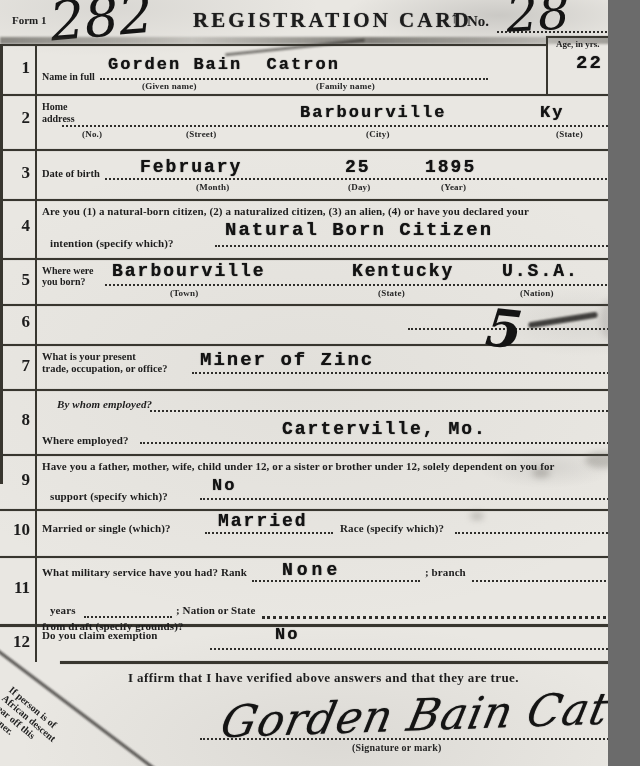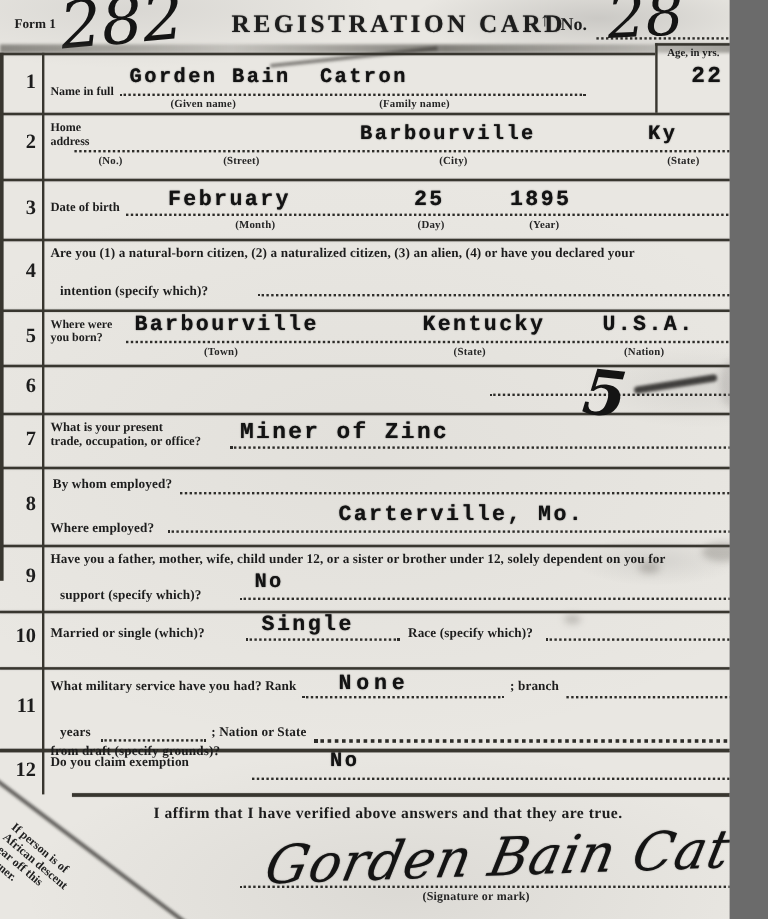--- a/index.html
+++ b/index.html
@@ -99,20 +99,21 @@
   <span class="typed" style="left:345px;top:157px;font-size:18px;">25</span>
   <span class="typed" style="left:425px;top:157px;font-size:18px;">1895</span>
   <span class="dots" style="left:105px;top:178px;width:530px;"></span>
   <span class="sub" style="left:196px;top:182px;">(Month)</span>
   <span class="sub" style="left:348px;top:182px;">(Day)</span>
   <span class="sub" style="left:441px;top:182px;">(Year)</span>
 
   <span class="num" style="top:216px;">4</span>
   <span class="q" style="left:42px;top:205px;">Are you (1) a natural-born citizen, (2) a naturalized citizen, (3) an alien, (4) or have you declared your</span>
   <span class="q" style="left:50px;top:237px;">intention (specify which)?</span>
+  <span class="typed" style="left:225px;top:219px;font-size:19px;">Natural Born Citizen</span>
   <span class="dots" style="left:215px;top:245px;width:420px;"></span>
 
   <span class="num" style="top:270px;">5</span>
   <span class="lbl" style="left:42px;top:265px;font-size:10px;">Where were</span>
   <span class="lbl" style="left:42px;top:276px;font-size:10px;">you born?</span>
   <span class="typed" style="left:112px;top:261px;font-size:18px;">Barbourville</span>
   <span class="typed" style="left:352px;top:261px;font-size:18px;">Kentucky</span>
   <span class="typed" style="left:502px;top:261px;font-size:18px;">U.S.A.</span>
   <span class="dots" style="left:105px;top:284px;width:530px;"></span>
   <span class="sub" style="left:170px;top:288px;">(Town)</span>
@@ -124,35 +125,35 @@
   <span class="hw" style="left:486px;top:298px;font-size:52px;transform:rotate(6deg);font-weight:bold;">5</span>
   <div class="smudge" style="left:528px;top:317px;width:70px;height:6px;background:rgba(25,24,22,.8);transform:rotate(-9deg);border-radius:3px;"></div>
 
   <span class="num" style="top:356px;">7</span>
   <span class="lbl" style="left:42px;top:351px;font-size:10.5px;">What is your present</span>
   <span class="lbl" style="left:42px;top:363px;font-size:10.5px;">trade, occupation, or office?</span>
   <span class="typed" style="left:200px;top:349px;font-size:19px;">Miner of Zinc</span>
   <span class="dots" style="left:192px;top:372px;width:444px;"></span>
 
   <span class="num" style="top:410px;">8</span>
-  <span class="q" style="left:44px;top:398px;">By whom employed?</span>
+  <span class="q" style="left:57px;top:398px;font-style:italic;">By whom employed?</span>
   <span class="dots" style="left:150px;top:410px;width:486px;"></span>
   <span class="q" style="left:42px;top:434px;">Where employed?</span>
   <span class="typed" style="left:282px;top:419px;font-size:18px;">Carterville, Mo.</span>
   <span class="dots" style="left:140px;top:442px;width:496px;"></span>
 
   <span class="num" style="top:470px;">9</span>
   <span class="q" style="left:42px;top:460px;">Have you a father, mother, wife, child under 12, or a sister or brother under 12, solely dependent on you for</span>
   <span class="q" style="left:50px;top:490px;">support (specify which)?</span>
   <span class="typed" style="left:212px;top:476px;font-size:17px;">No</span>
   <span class="dots" style="left:200px;top:498px;width:436px;"></span>
 
   <span class="num" style="top:520px;">10</span>
   <span class="q" style="left:42px;top:522px;">Married or single (which)?</span>
-  <span class="typed" style="left:218px;top:511px;font-size:18px;">Single</span>
+  <span class="typed" style="left:218px;top:511px;font-size:18px;">Married</span>
   <span class="dots" style="left:205px;top:532px;width:128px;"></span>
   <span class="q" style="left:340px;top:522px;">Race (specify which)?</span>
   <span class="dots" style="left:455px;top:532px;width:180px;"></span>
 
   <span class="num" style="top:578px;">11</span>
   <span class="q" style="left:42px;top:566px;">What military service have you had?  Rank</span>
   <span class="dots" style="left:252px;top:580px;width:168px;"></span>
   <span class="typed" style="left:282px;top:560px;font-size:18px;letter-spacing:4px;">None</span>
   <span class="q" style="left:425px;top:566px;">; branch</span>
   <span class="dots" style="left:472px;top:580px;width:162px;"></span>

